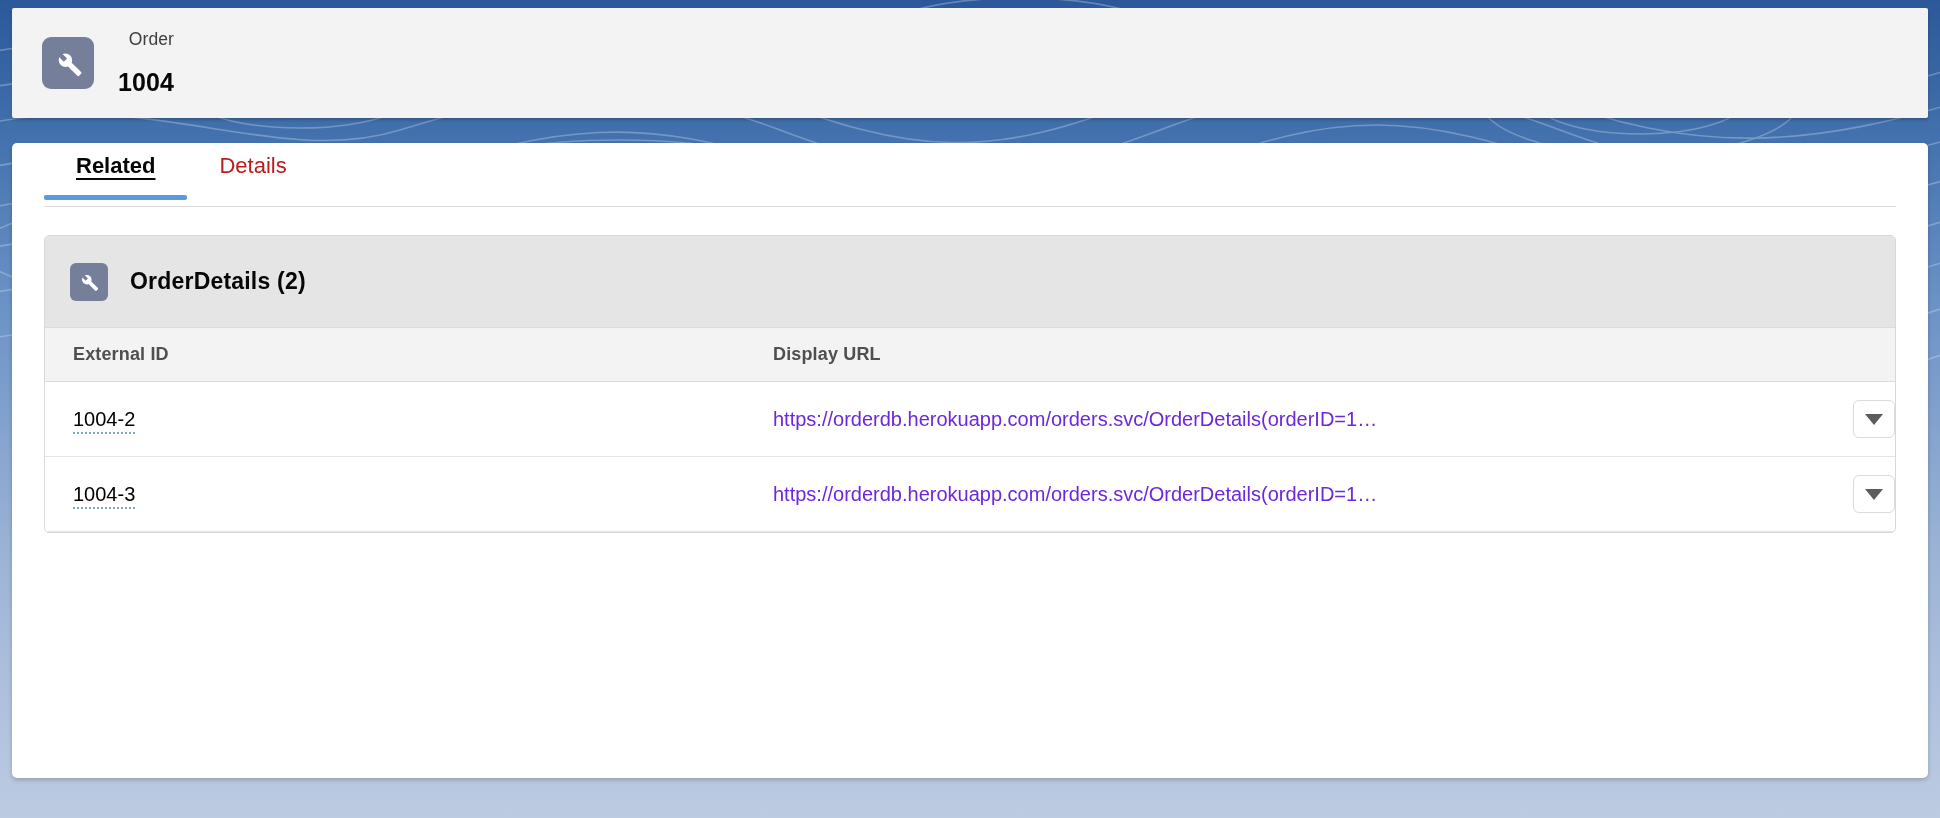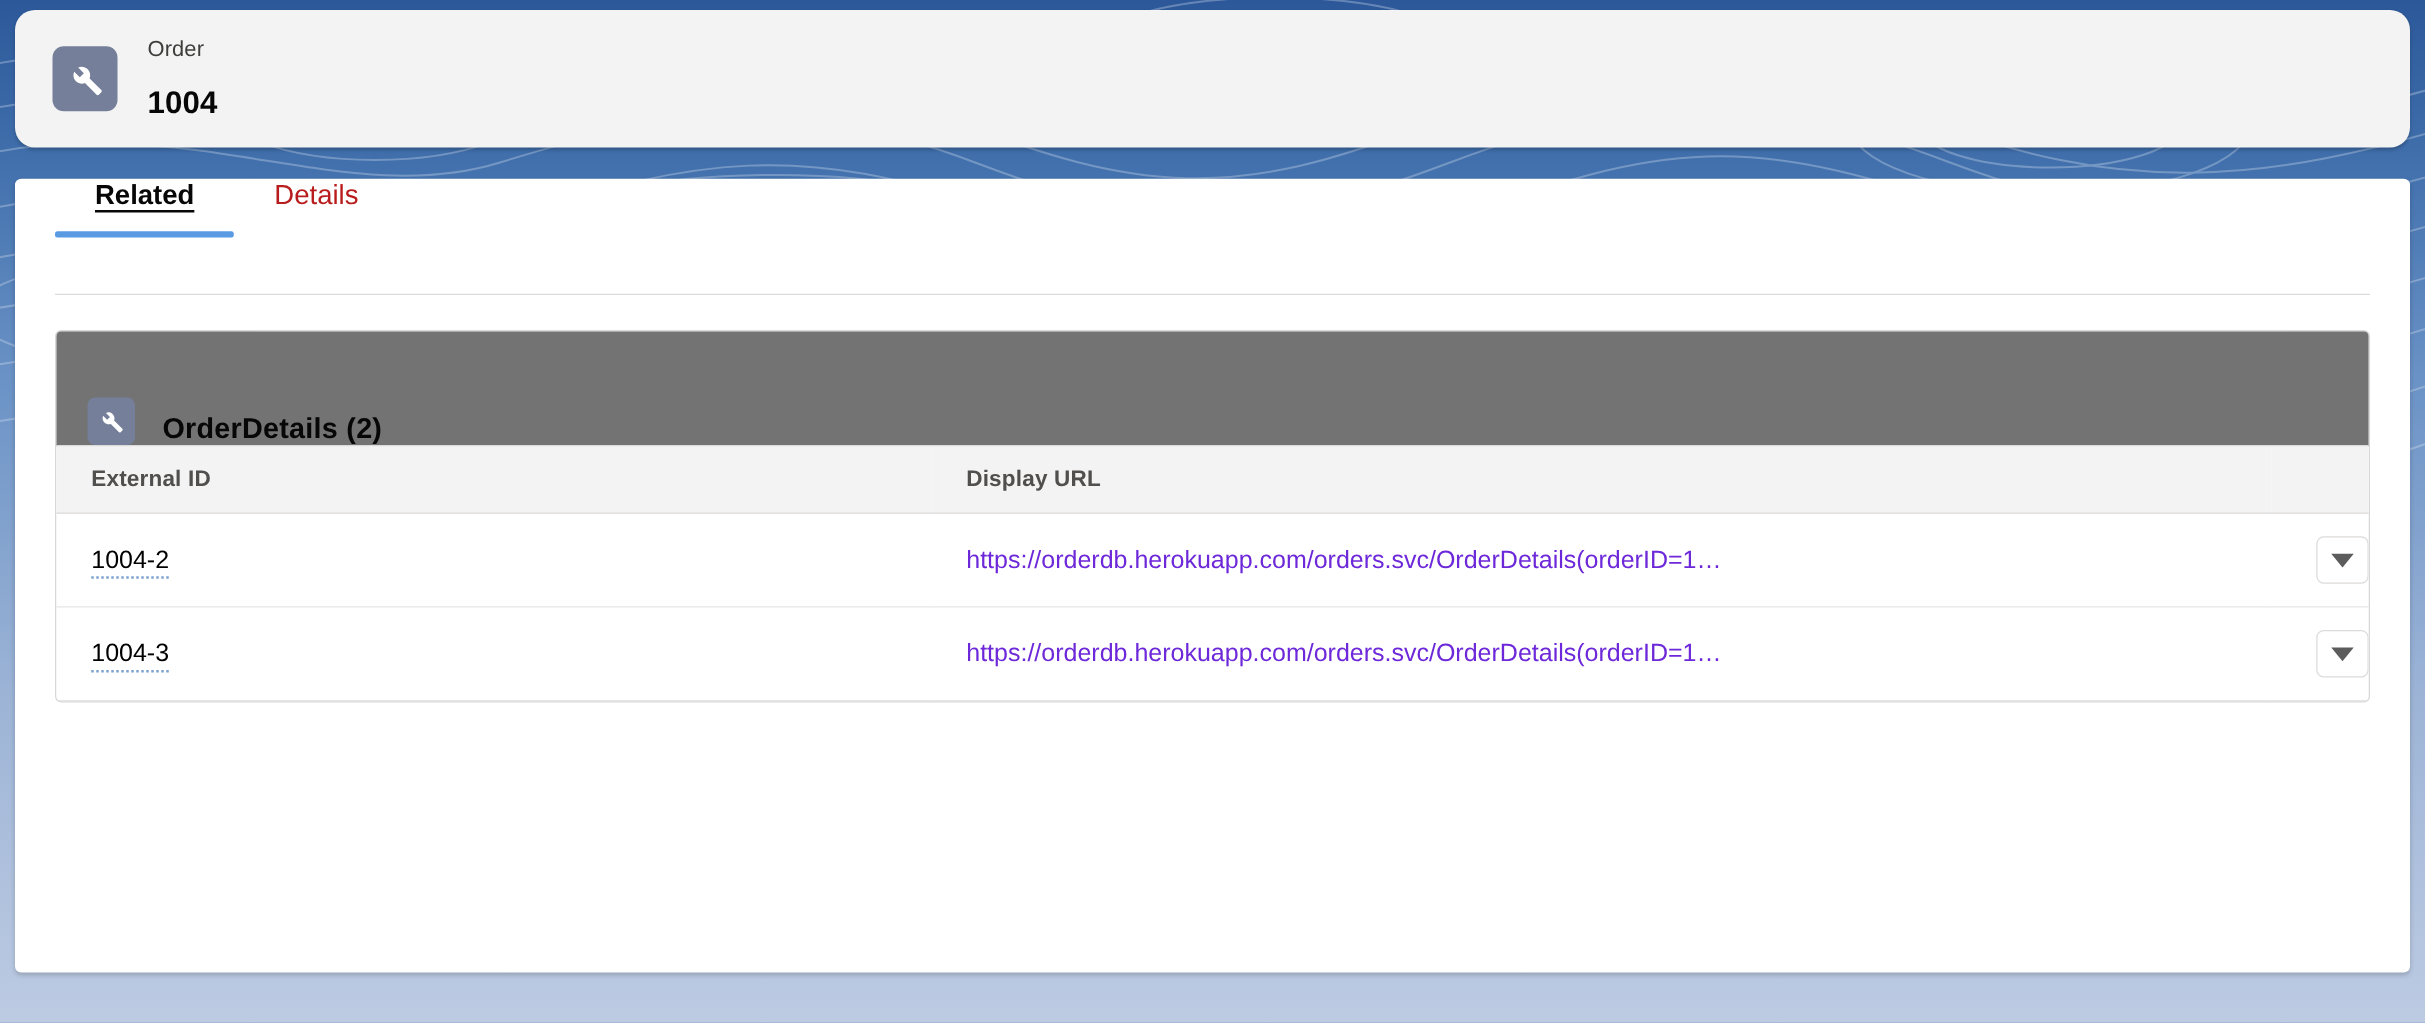--- a/index.html
+++ b/index.html
@@ -38,27 +38,28 @@
   
   #page {
     position: absolute;
     inset: 0;
     padding: 8px 10px 0 10px;
   }
 
   
   .highlights-card {
     background: #f3f3f3;
-    border-radius: 16px;
+    border-radius: 2px;
     box-shadow: 0 2px 3px rgba(0,0,0,0.22);
     height: 110px;
     margin: 0 2px;
     display: flex;
     align-items: center;
     padding-left: 30px;
+    text-align: right;
   }
   .obj-icon {
     width: 52px;
     height: 52px;
     border-radius: 9px;
     background: #757f99;
     display: flex;
     align-items: center;
     justify-content: center;
     flex: 0 0 auto;
@@ -89,22 +90,22 @@
     bottom: 40px;
     background: #ffffff;
     border-radius: 5px;
     box-shadow: 0 2px 4px rgba(0,0,0,0.20);
     padding: 0 32px;
   }
 
   
   .tabs {
     display: flex;
-    align-items: flex-start;
-    height: 93px;
+    align-items: center;
+    height: 64px;
     border-bottom: 1px solid #dddbda;
     position: relative;
   }
   .tab {
     font-size: 22px;
     color: #b91c1c;
     padding: 0 32px 18px 32px;
     cursor: pointer;
     position: relative;
     white-space: nowrap;
@@ -127,24 +128,24 @@
 
   
   .rl-card {
     margin-top: 28px;
     border: 1px solid #d8d8d8;
     border-radius: 5px;
     overflow: hidden;
     background: #fff;
   }
   .rl-header {
-    background: #737373;
+    background: #e5e5e5;
     height: 92px;
     display: flex;
-    align-items: flex-end;
+    align-items: center;
     padding-left: 25px;
     border-bottom: 1px solid #dddbda;
   }
   .rl-icon {
     width: 38px;
     height: 38px;
     border-radius: 6px;
     background: #757f99;
     display: flex;
     align-items: center;

